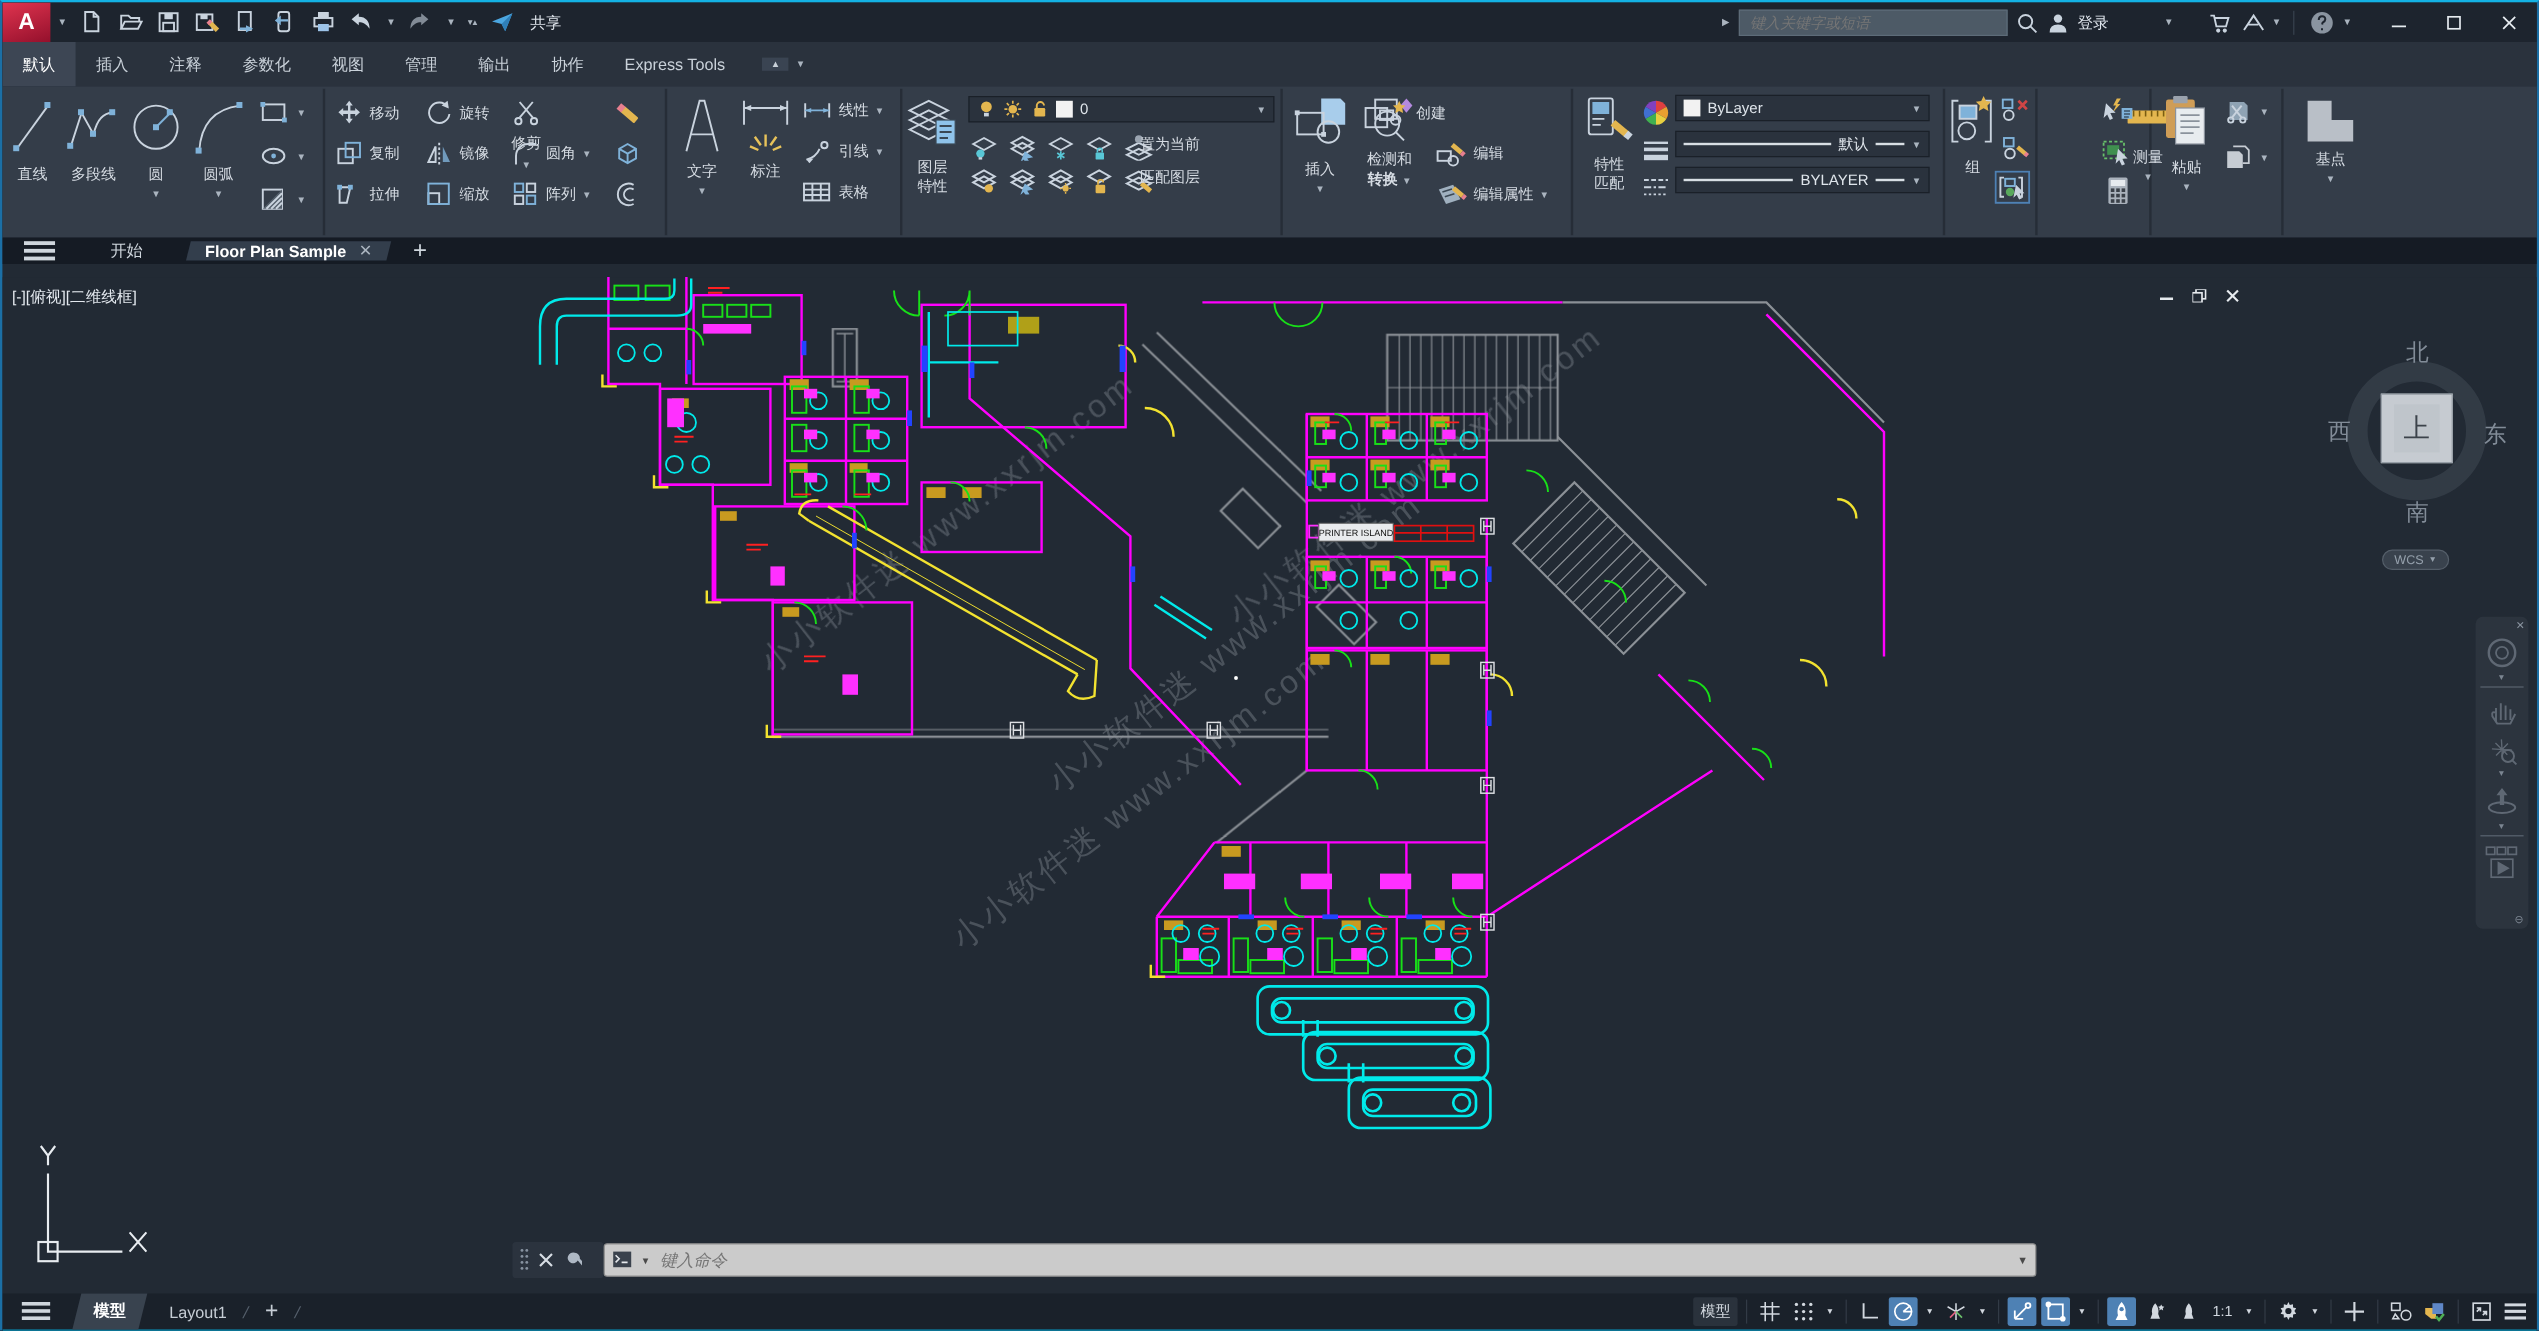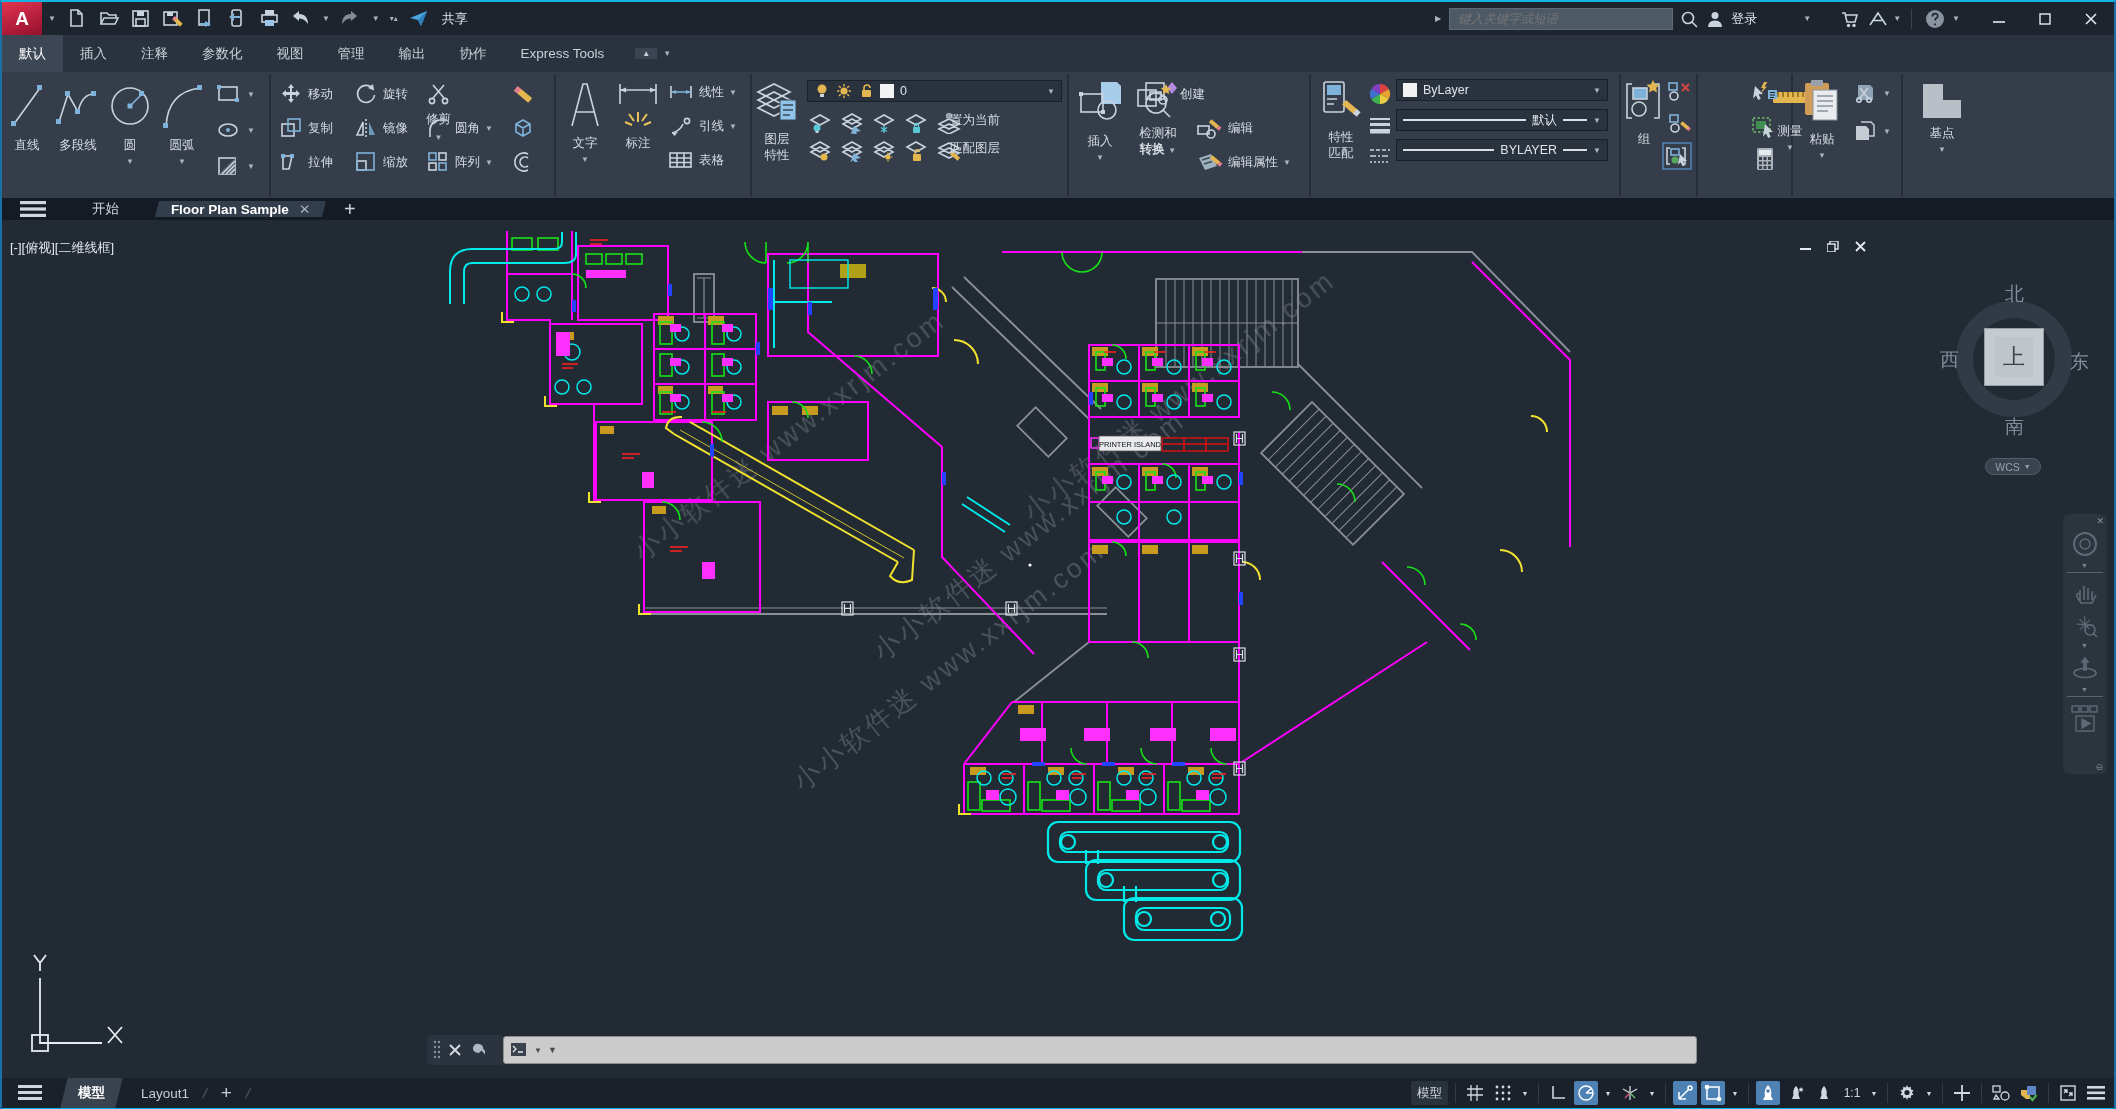--- a/index.html
+++ b/index.html
@@ -1264,20 +1264,21 @@
         <svg width="16" height="16">
             <path d="M10,2 a4.5,4.5 0 1 0 2.5,6.5 l3.5,4 2,-1.8 -3.8,-3.7 a4.5,4.5 0 0 0 -4.2,-5" fill="#aeb8c4"></path>
           </svg>
       </div>
       <div class="cmdinput">
         <svg width="18" height="16">
             <rect x="1" y="1" width="15" height="13" fill="#3a424d"></rect>
             <path d="M3,4 l3,3 -3,3 M8,10 h5" stroke="#e6eaee" stroke-width="1.3" fill="none"></path>
           </svg>
         <span style="color:#4a4a4a;font-size:8px;">▼</span>
+        <input placeholder="键入命令" style="">
         <span style="color:#4a4a4a;font-size:9px;">▼</span>
       </div>
     </div>
   </div>
 
   <div class="statusbar">
     <div class="sbleft">
       <div class="ltab" style="padding-left:16px;">
         <svg width="24" height="16">
             <g fill="#cfd6dd">

